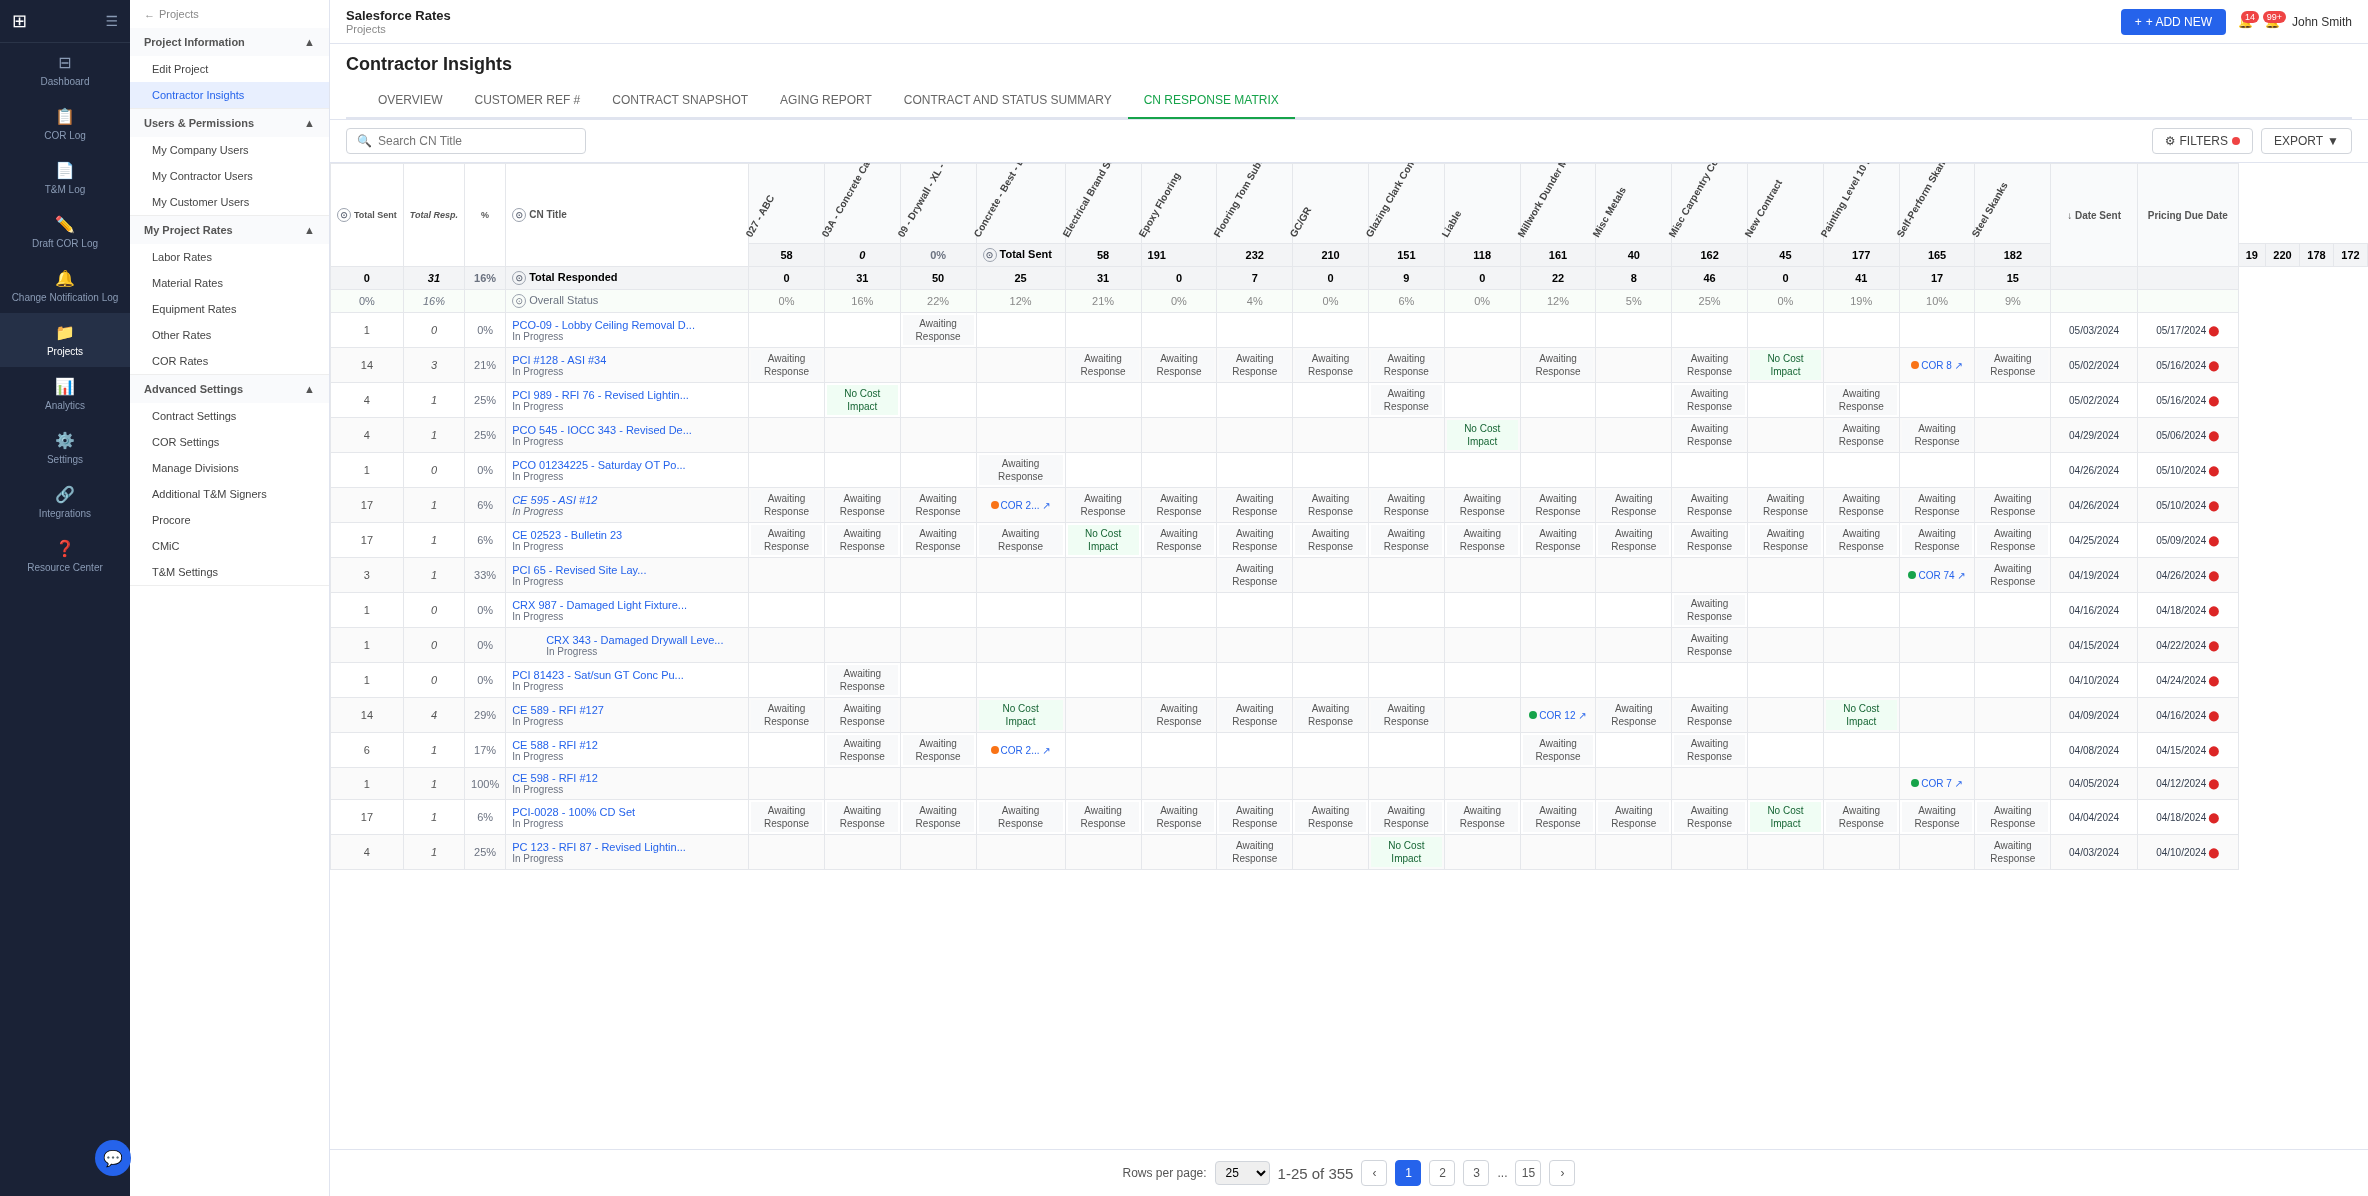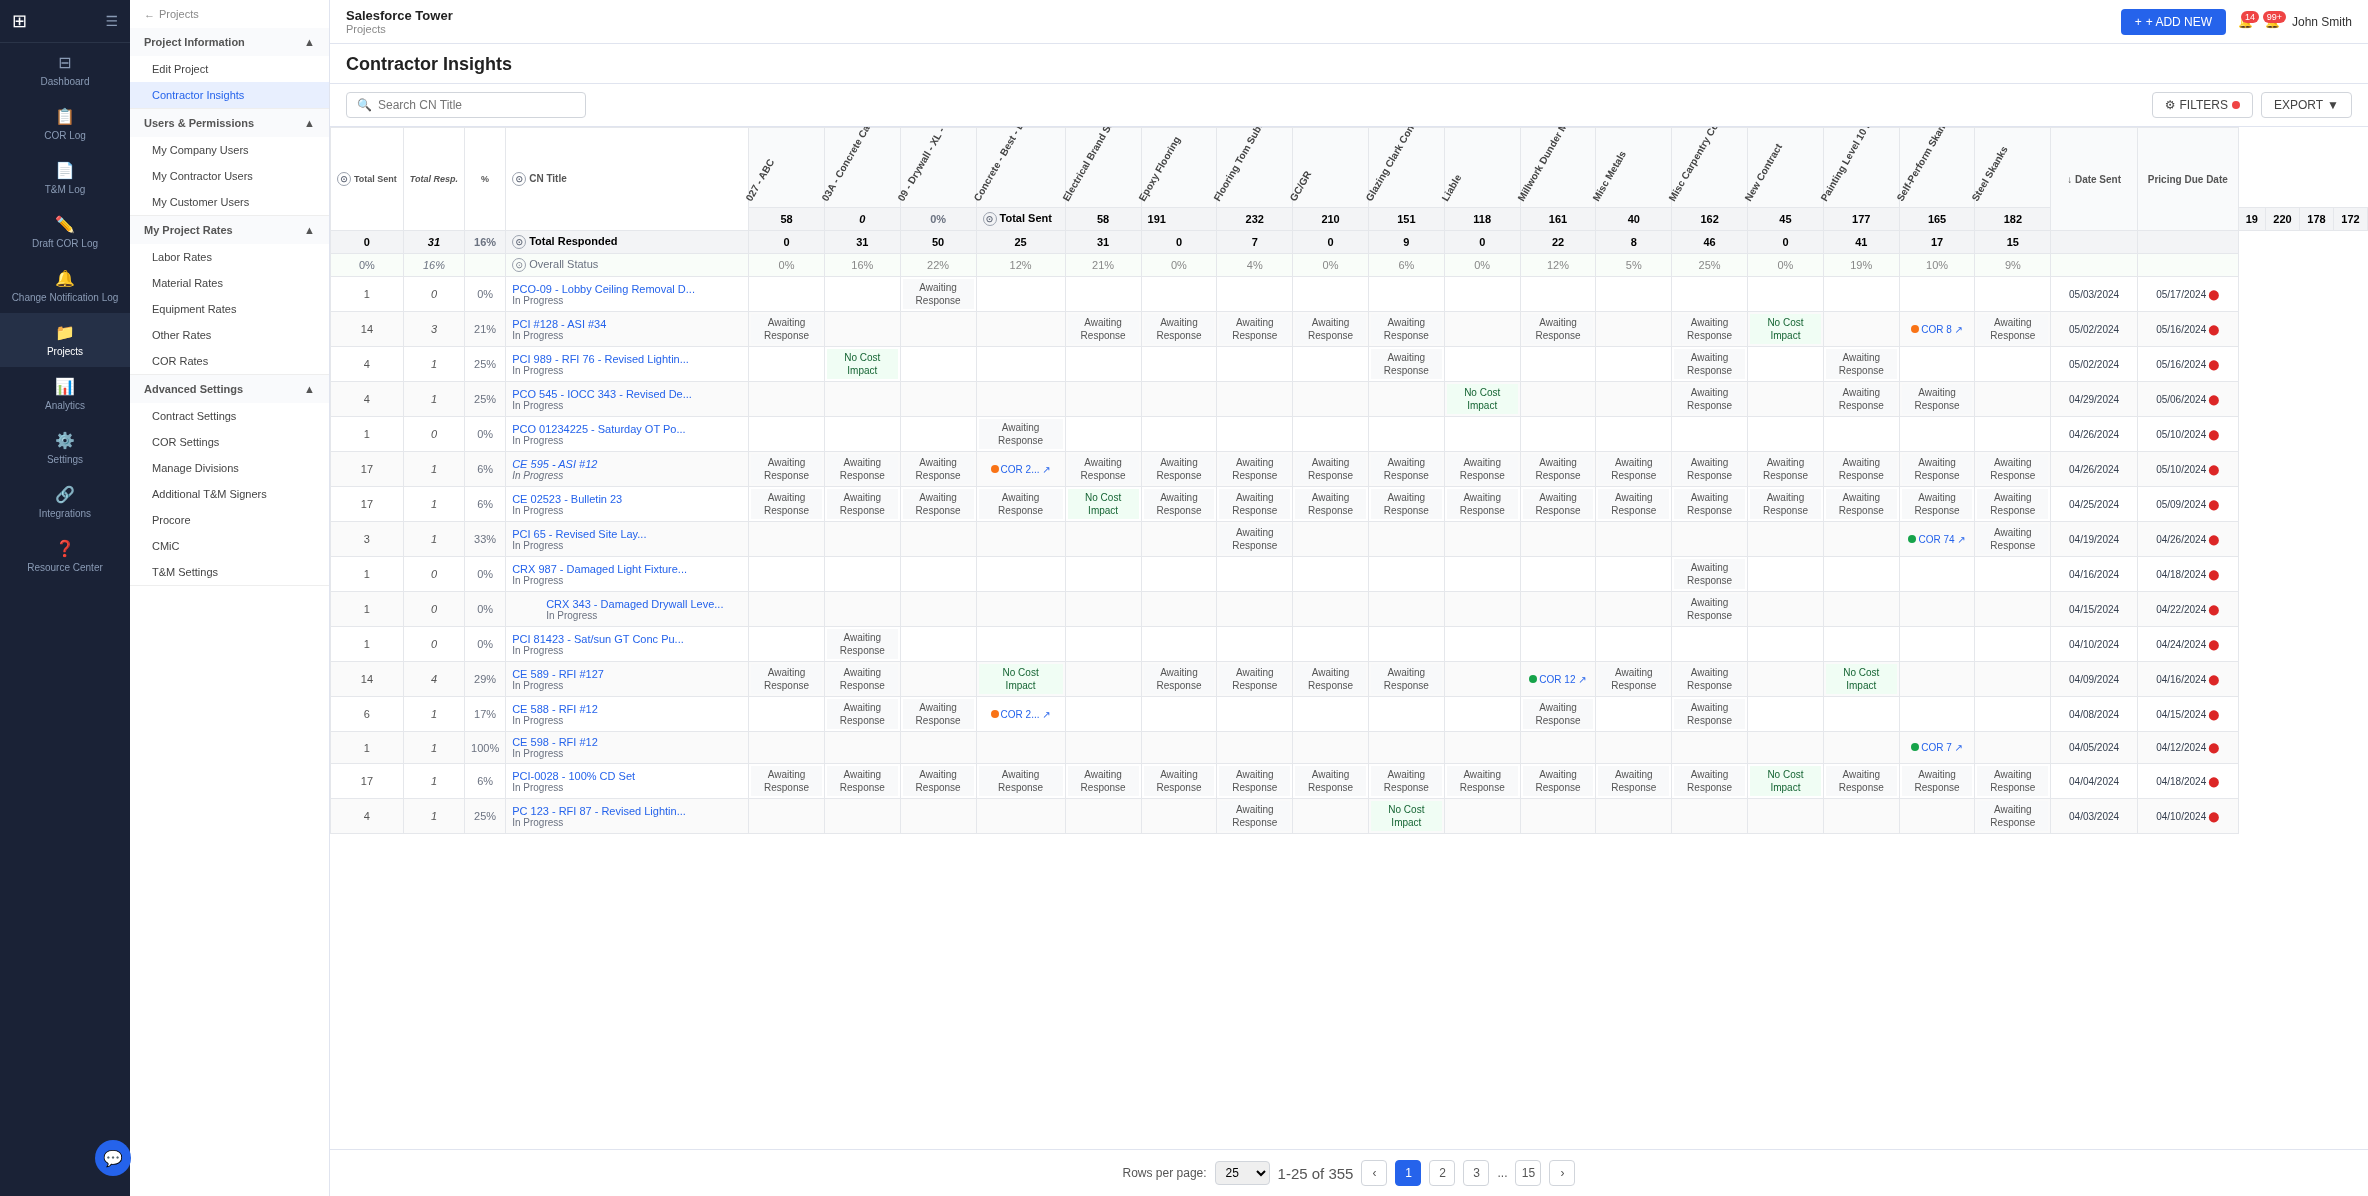--- a/index.html
+++ b/index.html
@@ -189,21 +189,21 @@
     <div class="sidebar-item">Additional T&amp;M Signers</div>
     <div class="sidebar-item">Procore</div>
     <div class="sidebar-item">CMiC</div>
     <div class="sidebar-item">T&amp;M Settings</div>
   </div>
 </div>
 
 <div class="topbar">
   <div class="topbar-left">
     <div>
-      <div class="topbar-title">Salesforce Tower</div>
+      <div class="topbar-title">Salesforce Rates</div>
       <div class="topbar-subtitle">Projects</div>
     </div>
   </div>
   <div class="topbar-right">
     <button class="btn-add-new">
       <span>+</span>
       <span>+ ADD NEW</span>
     </button>
     <div class="notif-badge">
       <span>🔔</span>
@@ -214,20 +214,28 @@
       <span class="badge">99+</span>
     </div>
     <span class="user-name">John Smith</span>
   </div>
 </div>
 
 <div class="main">
   <div class="header-wrapper">
     <div class="main-title">Contractor Insights</div>
 
+    <div class="tabs">
+      <div class="tab">OVERVIEW</div>
+      <div class="tab">CUSTOMER REF #</div>
+      <div class="tab">CONTRACT SNAPSHOT</div>
+      <div class="tab">AGING REPORT</div>
+      <div class="tab">CONTRACT AND STATUS SUMMARY</div>
+      <div class="tab active">CN RESPONSE MATRIX</div>
+    </div>
   </div>
 
   <div class="toolbar">
     <div class="search-box">
       <span>🔍</span>
       <input type="text" placeholder="Search CN Title" style="">
     </div>
     <div class="toolbar-right">
       <button class="btn-filters">
         <span>⚙</span>

